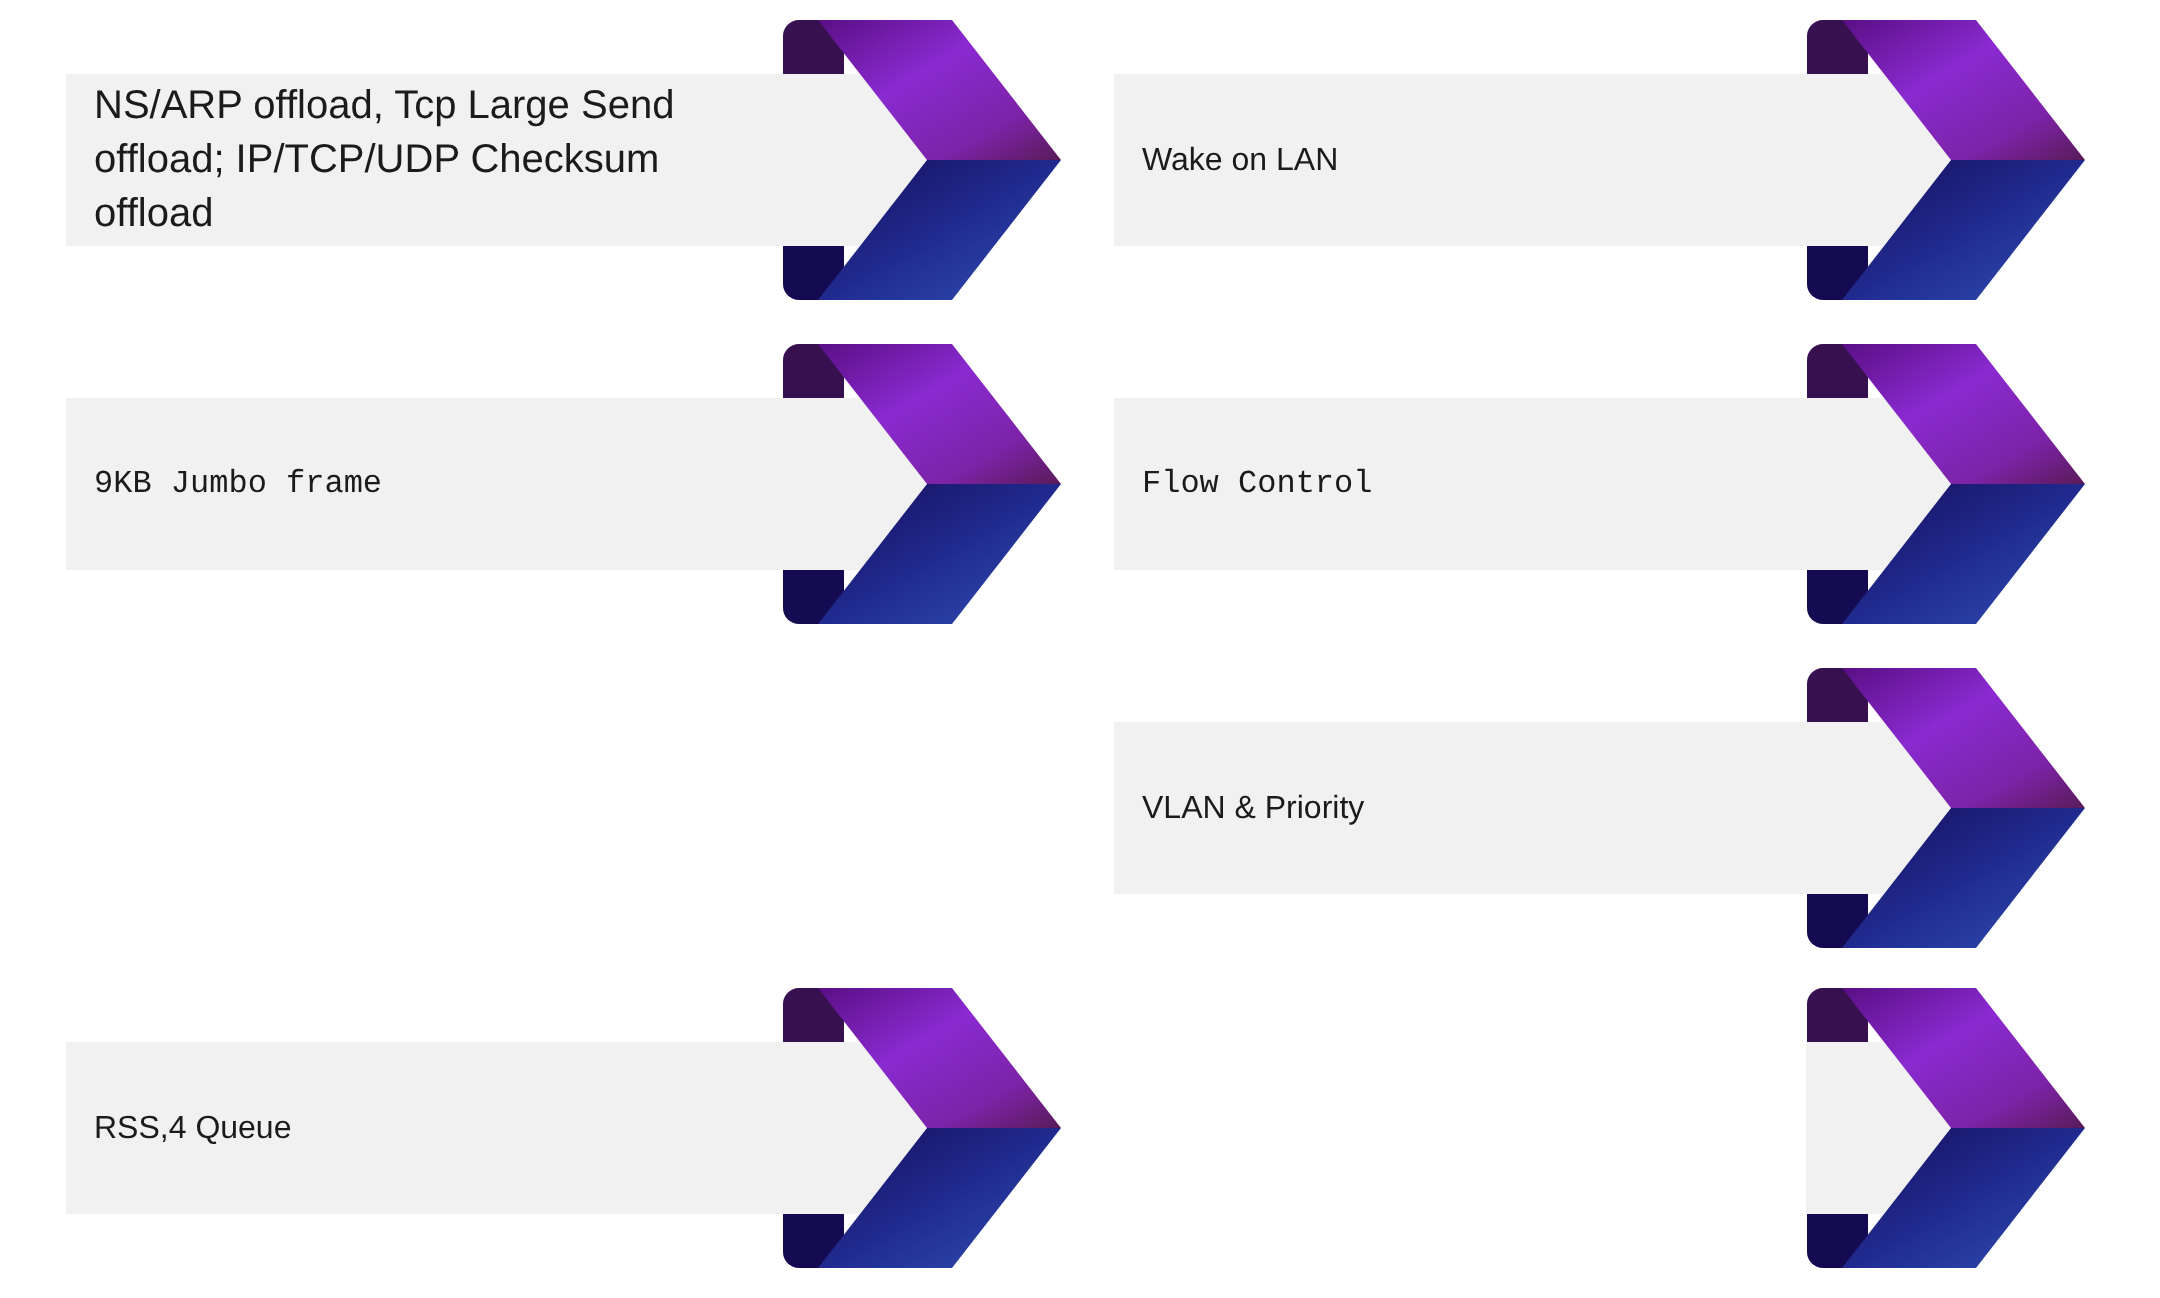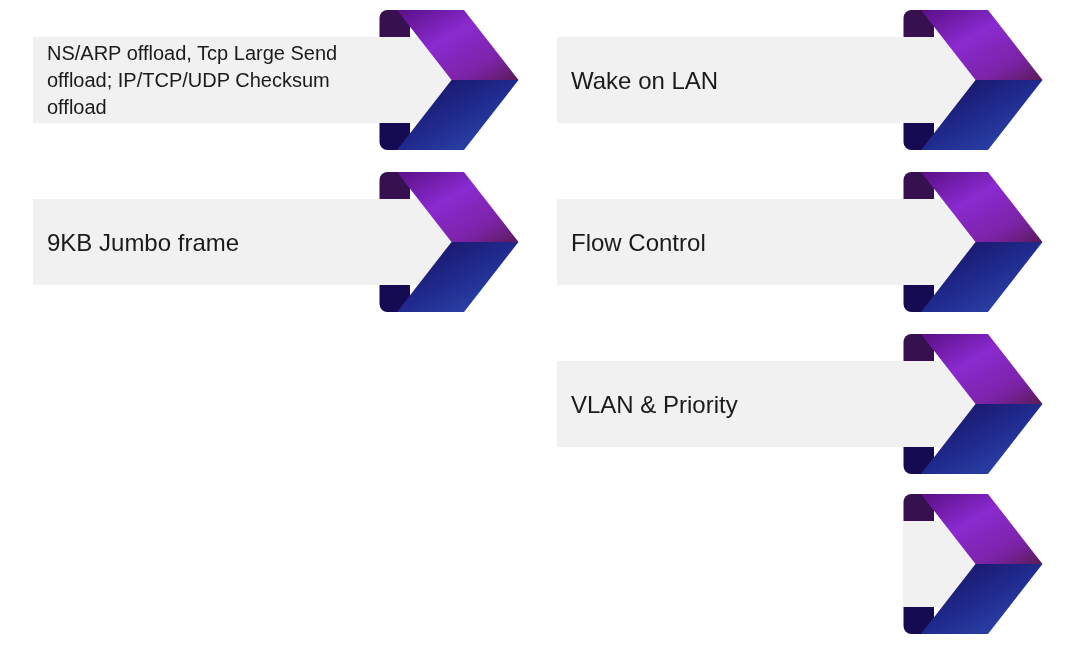--- a/index.html
+++ b/index.html
@@ -7,37 +7,37 @@
     position:relative;
     width:1080px;height:649px;
     background:#ffffff;
     overflow:hidden;
     font-family:"Liberation Sans", sans-serif;
   }
   .feature-item{
     position:absolute;
     width:486px;height:144px;
   }
-  .col-left{left:33px;}
+  .col-left{left:33px;padding-left:12px;}
   .col-right{left:557px;}
   .row-0{top:8px;}
-  .row-1{top:170px;}
+  .row-1{top:170px;font-family:Liberation Mono, monospace;}
   .row-2{top:332px;}
   .row-3{top:492px;}
   .feature-bar{
     position:absolute;
     left:0;top:29px;
     right:140px;height:86px;
     background:#f1f1f2;
     display:flex;align-items:center;
   }
   .feature-label{
     padding-left:14px;
     max-width:320px;
-    font-size:24px;line-height:29px;
+    font-size:16px;line-height:29px;
     color:#1b1b1b;
     letter-spacing:0;
   }
   .small-text .feature-label{
     font-size:20px;line-height:27px;
   }
   .ribbon-arrow{
     position:absolute;
     right:0;top:0;
     width:140px;height:144px;
@@ -90,20 +90,28 @@
   <div class="feature-item col-left row-1">
     <div class="feature-bar">
       <div class="feature-label">9KB Jumbo frame</div>
     </div>
     <svg class="ribbon-arrow" viewBox="0 0 140 144">
         <use href="#ribbon-arrow"></use>
       </svg>
   </div>
 
 
+  <div class="feature-item col-left row-3">
+    <div class="feature-bar">
+      <div class="feature-label">RSS,4 Queue</div>
+    </div>
+    <svg class="ribbon-arrow" viewBox="0 0 140 144">
+        <use href="#ribbon-arrow"></use>
+      </svg>
+  </div>
 
   <div class="feature-item col-right row-0">
     <div class="feature-bar">
       <div class="feature-label">Wake on LAN</div>
     </div>
     <svg class="ribbon-arrow" viewBox="0 0 140 144">
         <use href="#ribbon-arrow"></use>
       </svg>
   </div>
 

